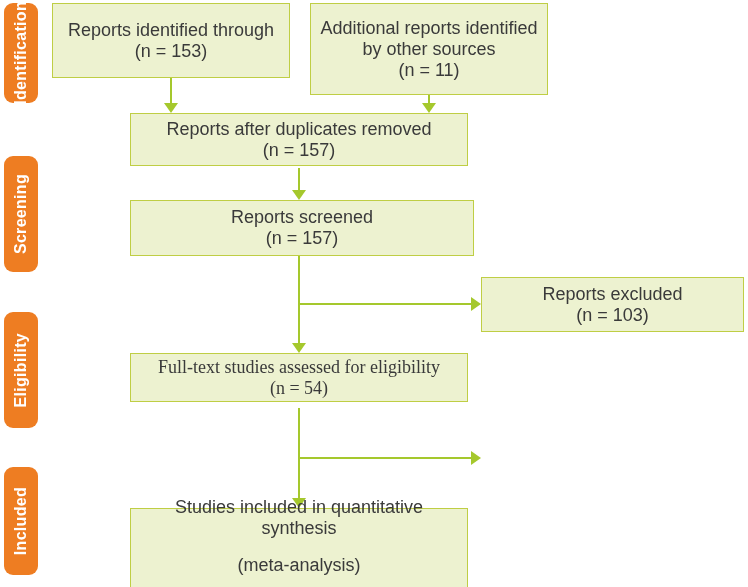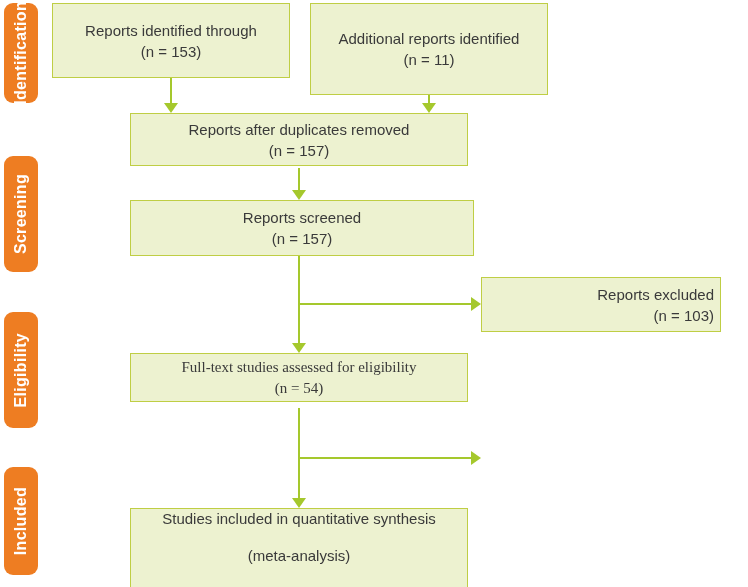--- a/index.html
+++ b/index.html
@@ -46,21 +46,21 @@
   .flow-box {
     position: absolute;
     background: var(--box-fill);
     border: 1.5px solid var(--box-border);
     display: flex;
     flex-direction: column;
     align-items: center;
     justify-content: center;
     text-align: center;
     color: var(--text);
-    font-size: 15px;
+    font-size: 18px;
     line-height: 21px;
     padding: 2px 6px;
   }
 
   .arrow-layer {
     position: absolute;
     left: 0; top: 0;
     width: 748px;
     height: 587px;
     pointer-events: none;
@@ -108,34 +108,35 @@
     <polygon points="471,451 471,465 481,458"></polygon>
   </svg>
 
   <div class="flow-box" style="left:52px; top:3px; width:238px; height:75px;">
     <div>Reports identified through</div>
     <div>(n = 153)</div>
   </div>
 
   <div class="flow-box" style="left:310px; top:3px; width:238px; height:92px;">
     <div>Additional reports identified</div>
+    <div>by other sources</div>
     <div>(n = 11)</div>
   </div>
 
   <div class="flow-box" style="left:130px; top:113px; width:338px; height:53px;">
     <div>Reports after duplicates removed</div>
     <div>(n = 157)</div>
   </div>
 
   <div class="flow-box" style="left:130px; top:200px; width:344px; height:56px;">
     <div>Reports screened</div>
     <div>(n = 157)</div>
   </div>
 
-  <div class="flow-box" style="left:481px; top:277px; width:240px; height:55px;align-items:flex-end;">
+  <div class="flow-box" style="left:481px; top:277px; width:263px; height:55px;">
     <div>Reports excluded</div>
     <div>(n = 103)</div>
   </div>
 
   <div class="flow-box" style="left:130px; top:353px; width:338px; height:49px;font-family:Liberation Serif, serif;">
     <div>Full-text studies assessed for eligibility</div>
     <div>(n = 54)</div>
   </div>
 
 

